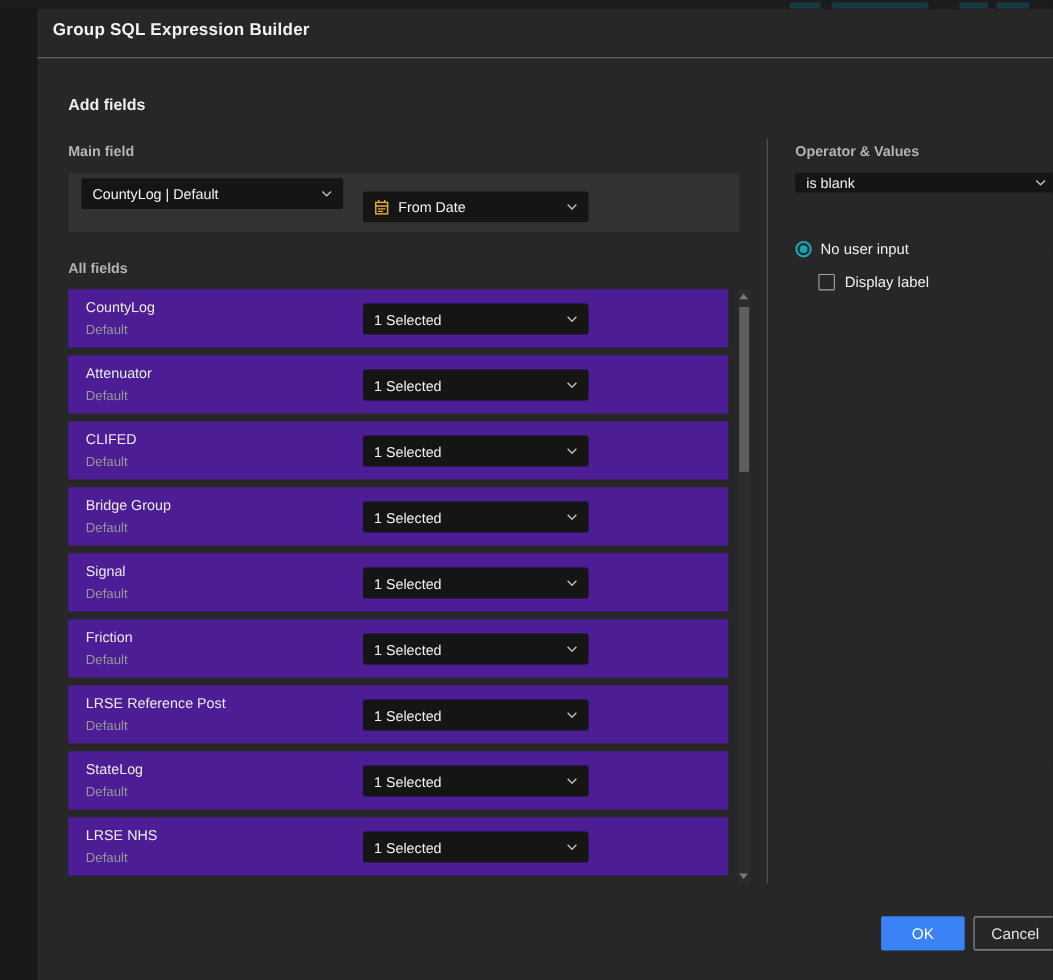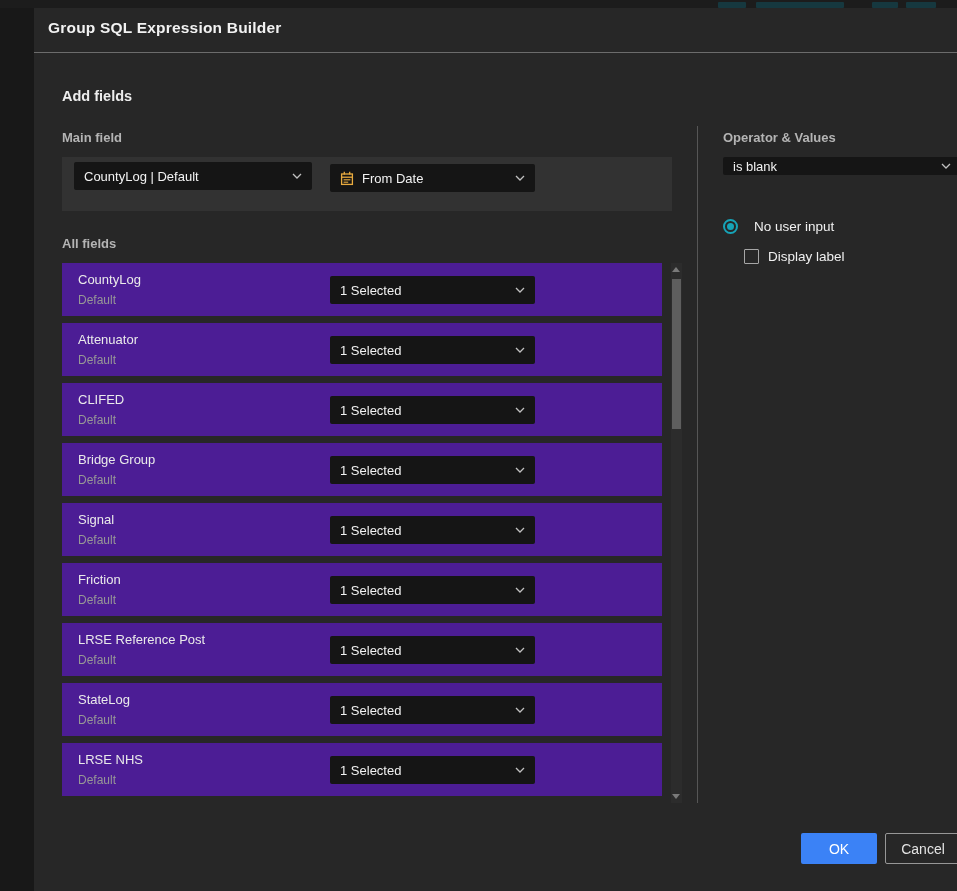--- a/index.html
+++ b/index.html
@@ -31,41 +31,41 @@
 
   .select-box{
     background:#151515;border-radius:2px;color:#f2f2f2;font-size:13px;
     display:flex;align-items:center;padding:0 10px;box-sizing:border-box;cursor:pointer;
   }
   .select-box .sel-text{white-space:nowrap;overflow:hidden;text-overflow:ellipsis;}
   .select-box .chev{margin-left:auto;display:flex;align-items:center;}
 
   .main-field-panel{position:absolute;left:28px;top:149px;width:610px;height:54px;background:#323232;}
   #layer-select{position:absolute;left:12px;top:5px;width:238px;height:28px;}
-  #date-field-select{position:absolute;left:268px;top:7px;width:205px;height:28px;}
+  #date-field-select{position:absolute;left:268px;top:17px;width:205px;height:28px;}
   #date-field-select .cal{margin-right:8px;display:flex;align-items:center;}
 
   .fields-list{position:absolute;left:28px;top:255px;width:600px;}
   .field-row{position:relative;height:53px;margin-bottom:7px;background:#4c1d95;}
   .field-name{position:absolute;left:16px;top:9px;font-size:13px;color:#eaeaea;}
   .field-sub{position:absolute;left:16px;top:30px;font-size:12px;color:#979797;}
   .row-select{position:absolute;left:268px;top:13px;width:205px;height:28px;}
 
   
   .scrollbar{position:absolute;left:637px;top:255px;width:11px;height:540px;background:#2c2c2c;}
   .scroll-arrow{position:absolute;left:1px;width:0;height:0;border-left:4.5px solid transparent;border-right:4.5px solid transparent;}
   .scroll-arrow.up{top:4px;border-bottom:5px solid #7a7a7a;}
   .scroll-arrow.down{bottom:4px;border-top:5px solid #7a7a7a;}
   .scroll-thumb{position:absolute;left:1px;top:16px;width:9px;height:150px;background:#5e5e5e;}
 
   .v-divider{position:absolute;left:663px;top:118px;width:1px;height:677px;background:#565656;}
 
   #operator-select{position:absolute;left:689px;top:149px;width:238px;height:18px;}
 
-  .radio-row{position:absolute;left:689px;top:211px;display:flex;align-items:center;cursor:pointer;gap:8px;}
+  .radio-row{position:absolute;left:689px;top:211px;display:flex;align-items:center;cursor:pointer;}
   .radio-outer{width:11px;height:11px;border:2.5px solid #16a4b8;border-radius:50%;display:flex;align-items:center;justify-content:center;background:#272727;}
   .radio-dot{width:7px;height:7px;border-radius:50%;background:#16a4b8;}
   .radio-label{margin-left:8px;font-size:13.5px;color:#f0f0f0;}
 
   .checkbox-row{position:absolute;left:710px;top:241px;display:flex;align-items:center;cursor:pointer;}
   .checkbox-box{width:13px;height:13px;border:1.5px solid #a6a6a6;border-radius:1px;background:transparent;}
   .checkbox-label{margin-left:9px;font-size:13.5px;color:#f0f0f0;}
 
   .footer{position:absolute;left:0;top:825px;width:957px;height:31px;}
   .btn{position:absolute;height:31px;box-sizing:border-box;font-size:14px;display:flex;align-items:center;justify-content:center;border-radius:2px;cursor:pointer;font-family:"Liberation Sans",sans-serif;}

